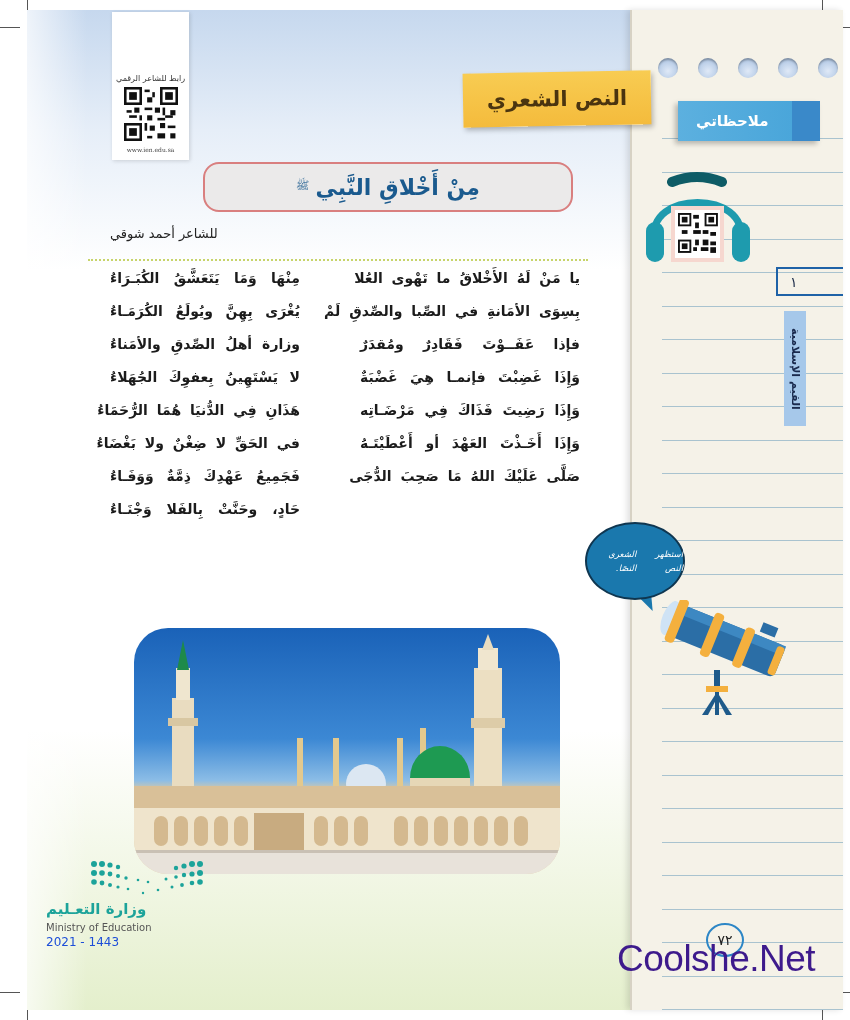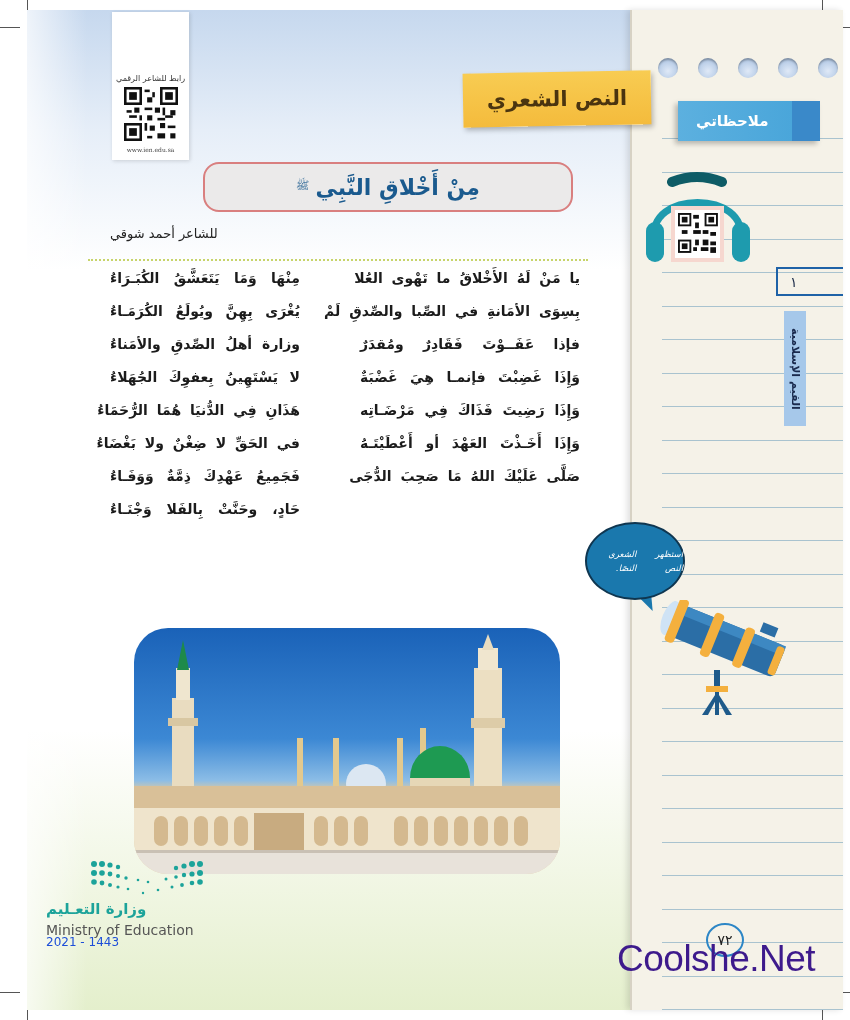--- a/index.html
+++ b/index.html
@@ -86,21 +86,21 @@
   
   .photo {
     position: absolute; left: 134px; top: 628px; width: 426px; height: 246px;
     border-radius: 34px; overflow: hidden;
     background: linear-gradient(180deg, #1a62b8 0%, #3c88d4 45%, #8cbde6 62%, #d9c9a6 66%, #e6d5b3 100%);
   }
 
   
   .ministry { position: absolute; left: 46px; top: 860px; width: 150px; height: 95px; }
   .min-ar { position: absolute; left: 0; top: 40px; font-size: 15px; color: #1ca39a; direction: rtl; font-weight: bold; }
-  .min-en { position: absolute; left: 0; top: 62px; font-size: 14px; color: #555; font-family: "DejaVu Sans", sans-serif; }
+  .min-en { position: absolute; left: 0; top: 62px; font-size: 10px; color: #555; font-family: "DejaVu Sans", sans-serif; }
   .min-year { position: absolute; left: 0; top: 75px; font-size: 12px; color: #1d4ed8; }
 
   
   .bubble {
     position: absolute; left: 585px; top: 522px; width: 100px; height: 78px;
     background: #1a78ad; border: 2px solid #0f3650; border-radius: 50%;
     display: flex; flex-direction: row; align-items: center; justify-content: center;
     direction: rtl;
     font-style: italic;
   }

